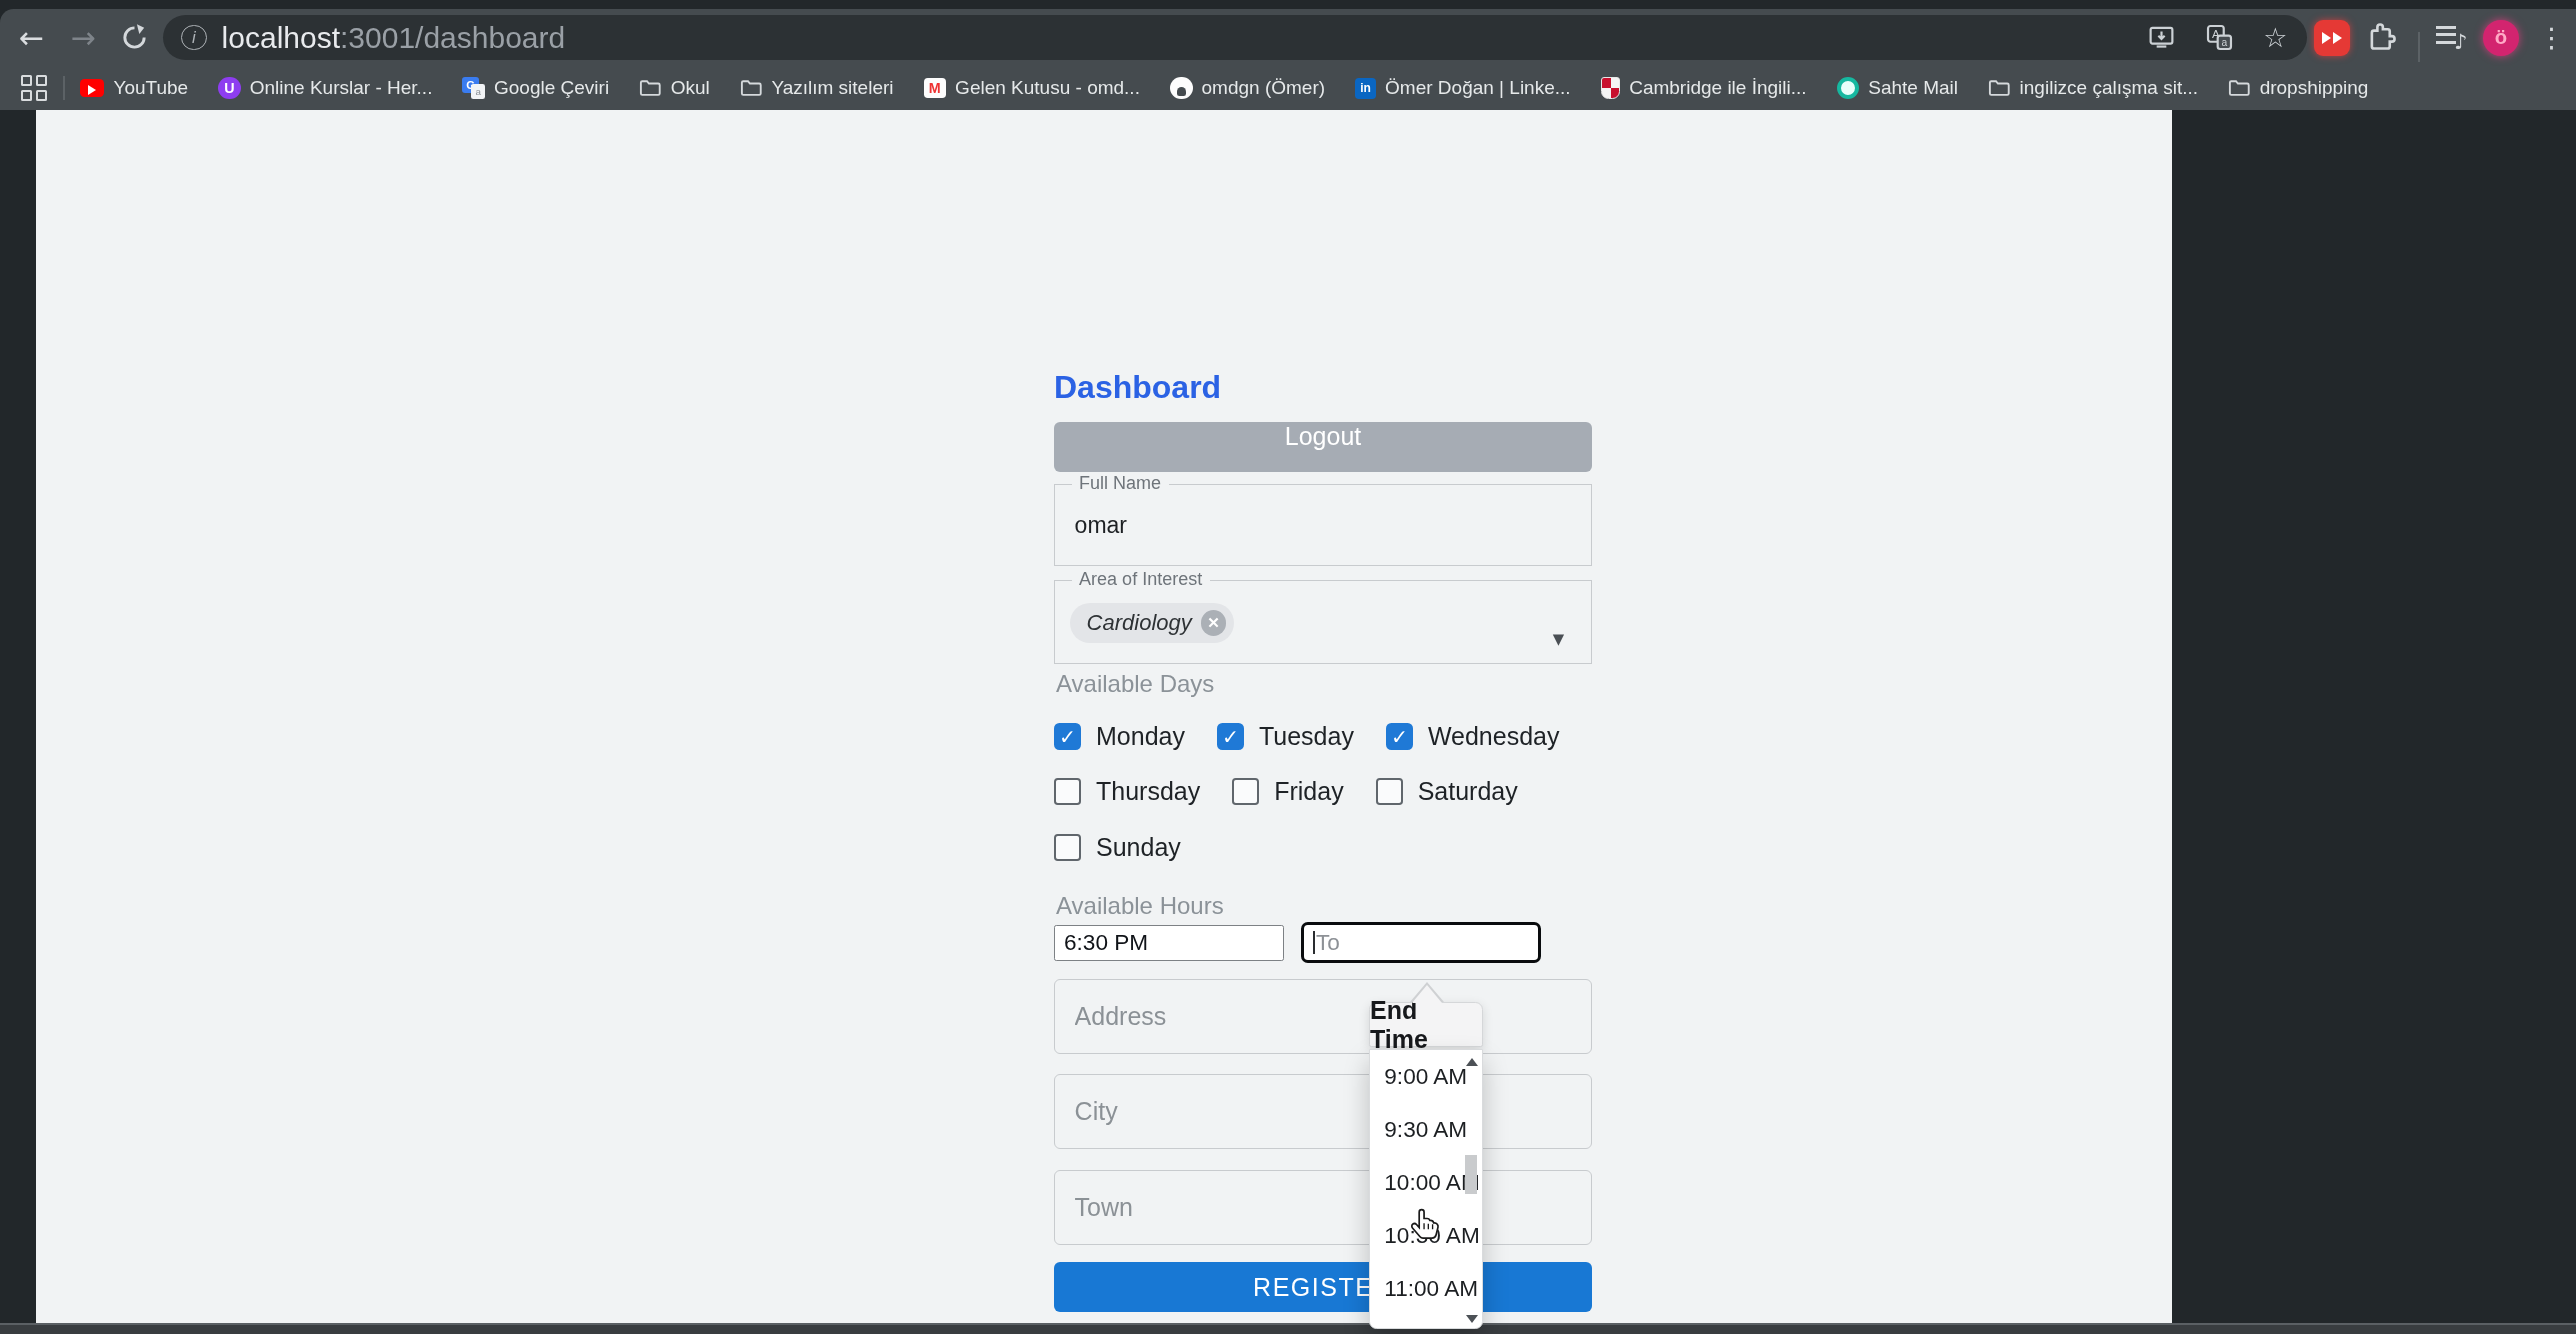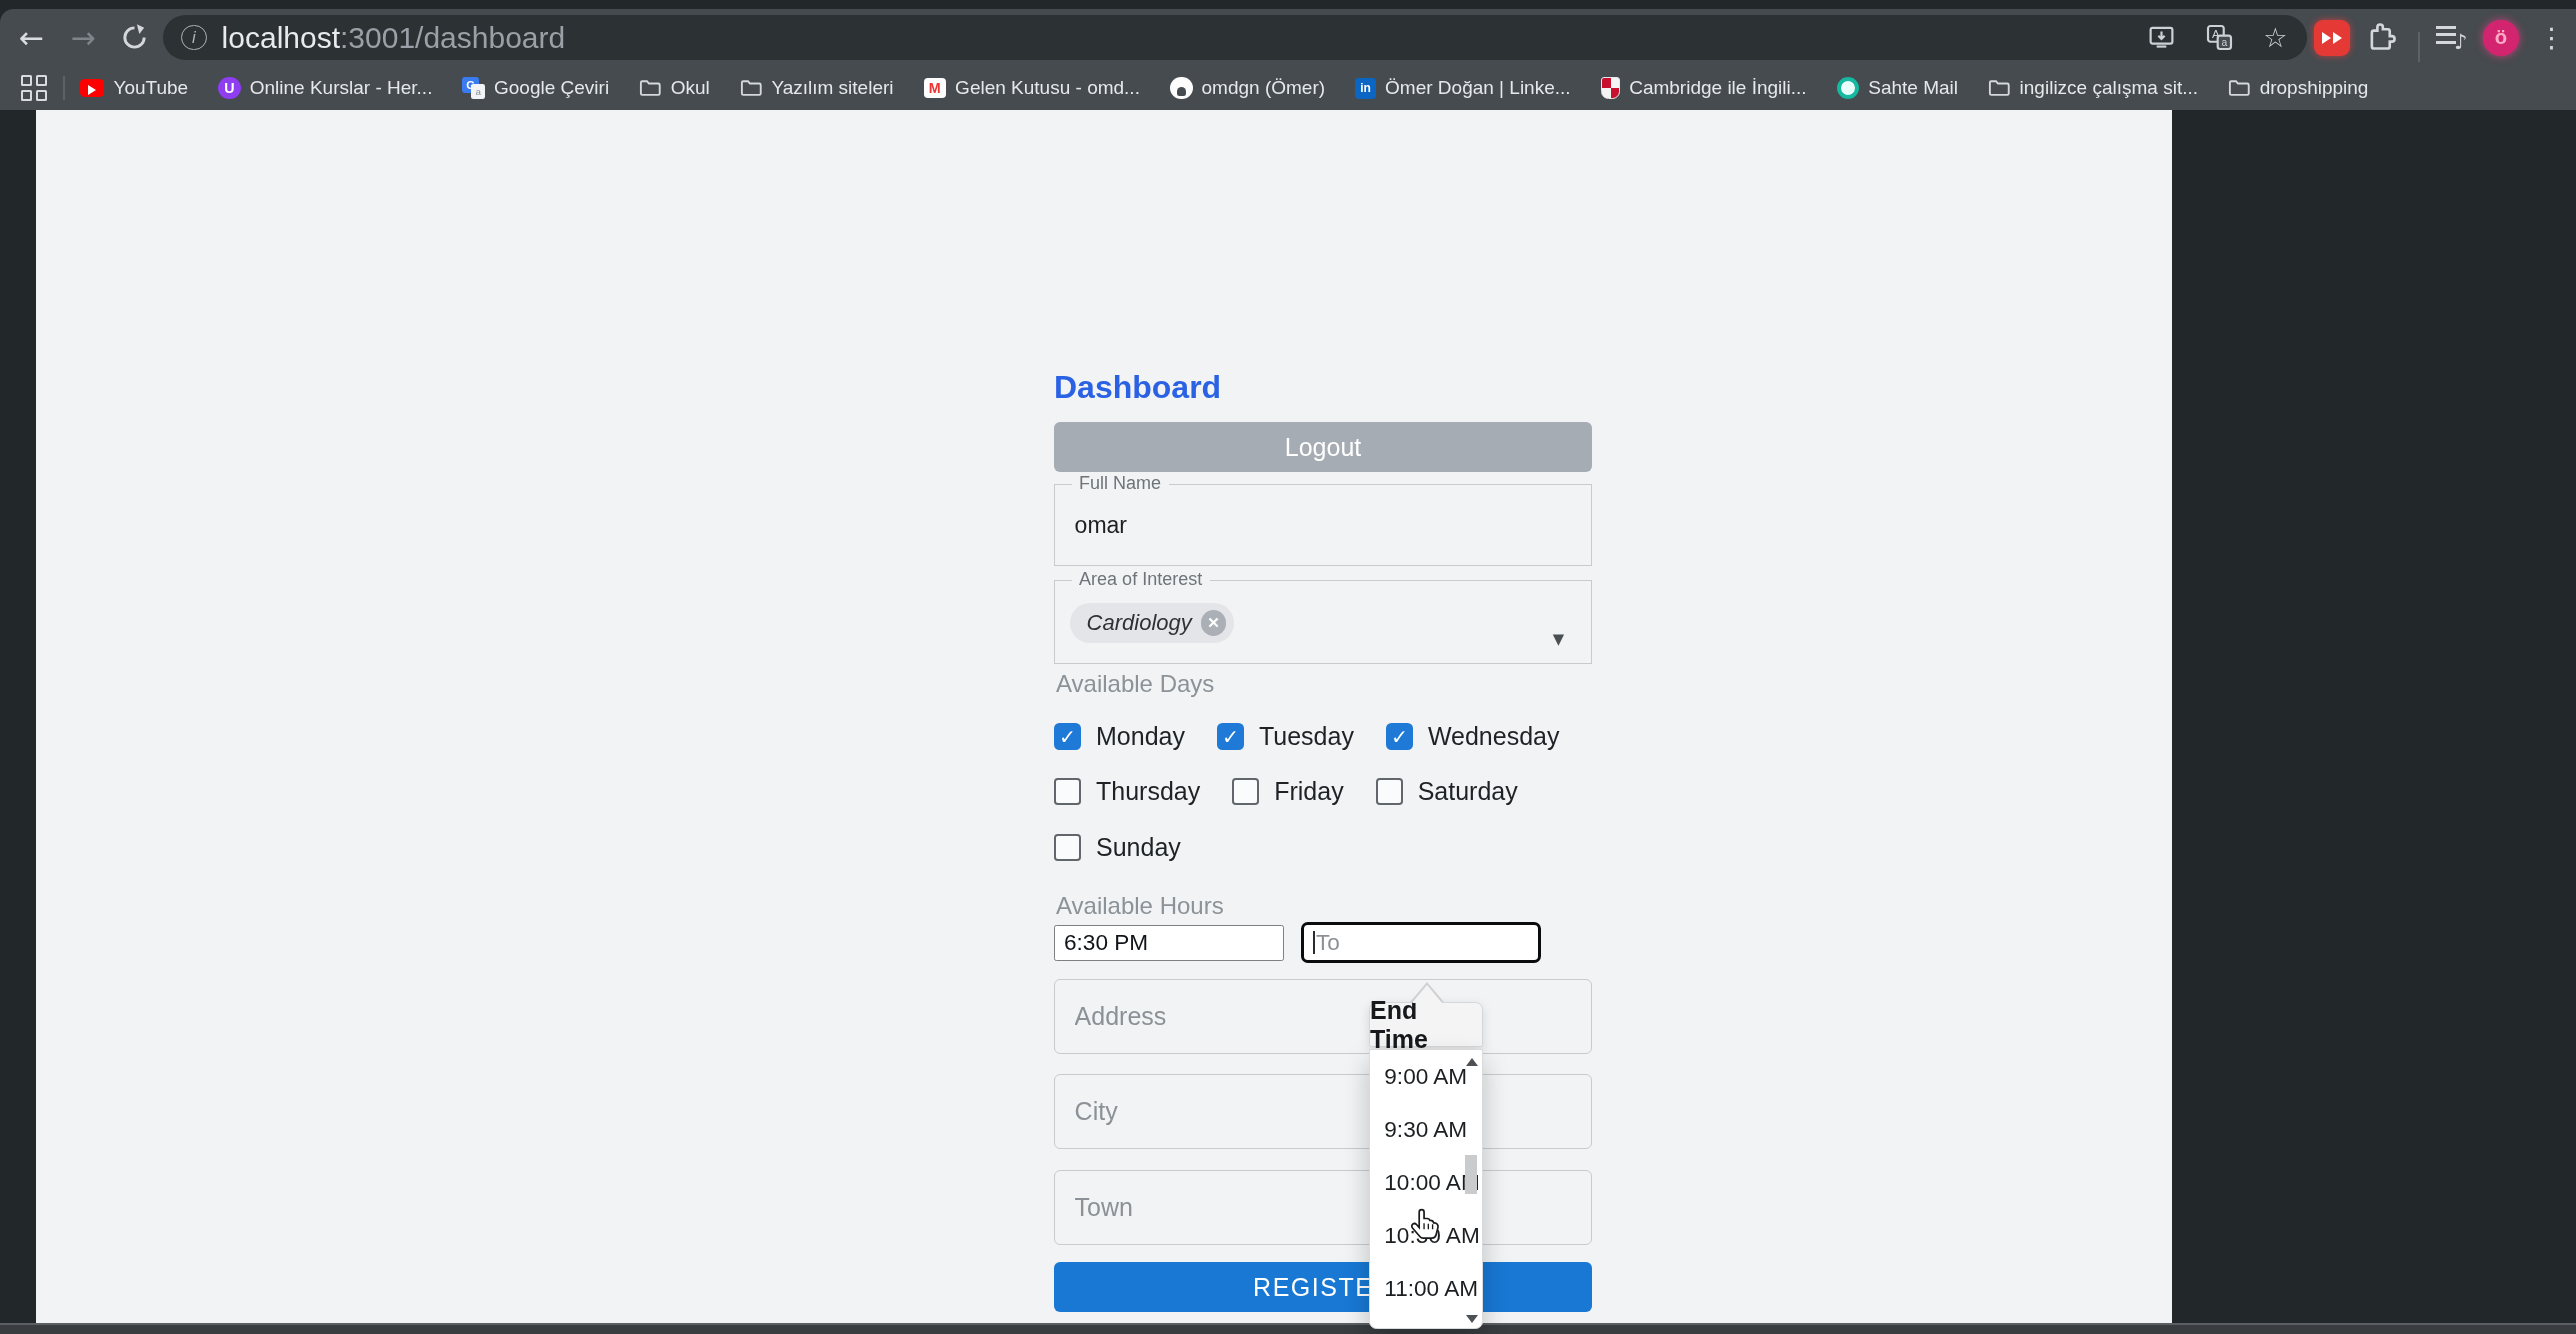--- a/index.html
+++ b/index.html
@@ -51,21 +51,21 @@
   .fav-cam { width:19.6px; height:22.6px; border:1.5px solid #e8e8e8; border-radius:3px 3px 7.5px 7.5px;
              background:linear-gradient(90deg,#c8102e 50%,#f4f4f4 50%) top/100% 50% no-repeat,
                         linear-gradient(90deg,#f4f4f4 50%,#c8102e 50%) bottom/100% 50% no-repeat; }
   .fav-sm { width:22.6px; height:22.6px; border-radius:50%; border:4.5px solid #16b8a0; background:#e8fffb; }
 
   
   #page { position:absolute; left:16px; top:110px; width:2136px; height:1213px; background:#f1f3f4;margin-left:20px; }
   #bottomstrip { position:absolute; left:0; bottom:0; width:2576px; height:12px; background:#393d40; border-top:2.3px solid #5b6064; }
 
   #pageTitle { position:absolute; left:1018px; top:259px; font-size:32px; font-weight:bold; color:#2b62e4; }
-  #logoutBtn { position:absolute; left:1018px; top:312px; width:538px; height:50px; background:#a6acb4; border-radius:6px; color:#ffffff; font-size:25px; display:flex; align-items:center; justify-content:center; }
+  #logoutBtn { position:absolute; left:1018px; top:312px; width:538px; height:50px; background:#a6acb4; border-radius:6px; color:#ffffff; font-size:25px; display:flex; align-items:flex-start; justify-content:center; }
 
   .mui-field { position:absolute; left:1018px; width:538px; border:1.5px solid #c8cbce; border-radius:0; background:transparent; }
   .mui-legend { position:absolute; top:-12px; left:16.6px; background:#f1f3f4; padding:0 7.5px; font-size:18px; color:#6e747a; line-height:1.2; }
   #fullNameField { top:374px; height:82px; }
   #fullNameField input { position:absolute; left:0; top:0; width:100%; height:100%; border:0; outline:0; background:transparent; padding-left:19.6px; font-size:23px; color:#1d2023; font-family:"Liberation Sans",sans-serif; }
   #areaField { top:470px; height:84px; }
   .chip { position:absolute; left:15px; top:22px; height:40px; border-radius:20.3px; background:#e3e5e8; display:flex; align-items:center; padding:0 7.5px 0 16.6px; gap:9px; }
   .chip .chip-label { font-size:22px; color:#2e3235;font-style:italic; }
   .chip .chip-x { width:25.6px; height:25.6px; border-radius:50%; background:#abb0b6; color:#fff; font-size:15px; font-weight:bold; display:flex; align-items:center; justify-content:center; }
   #areaCaret { position:absolute; right:27px; top:44px; font-size:22.6px; color:#4a4f54; }

